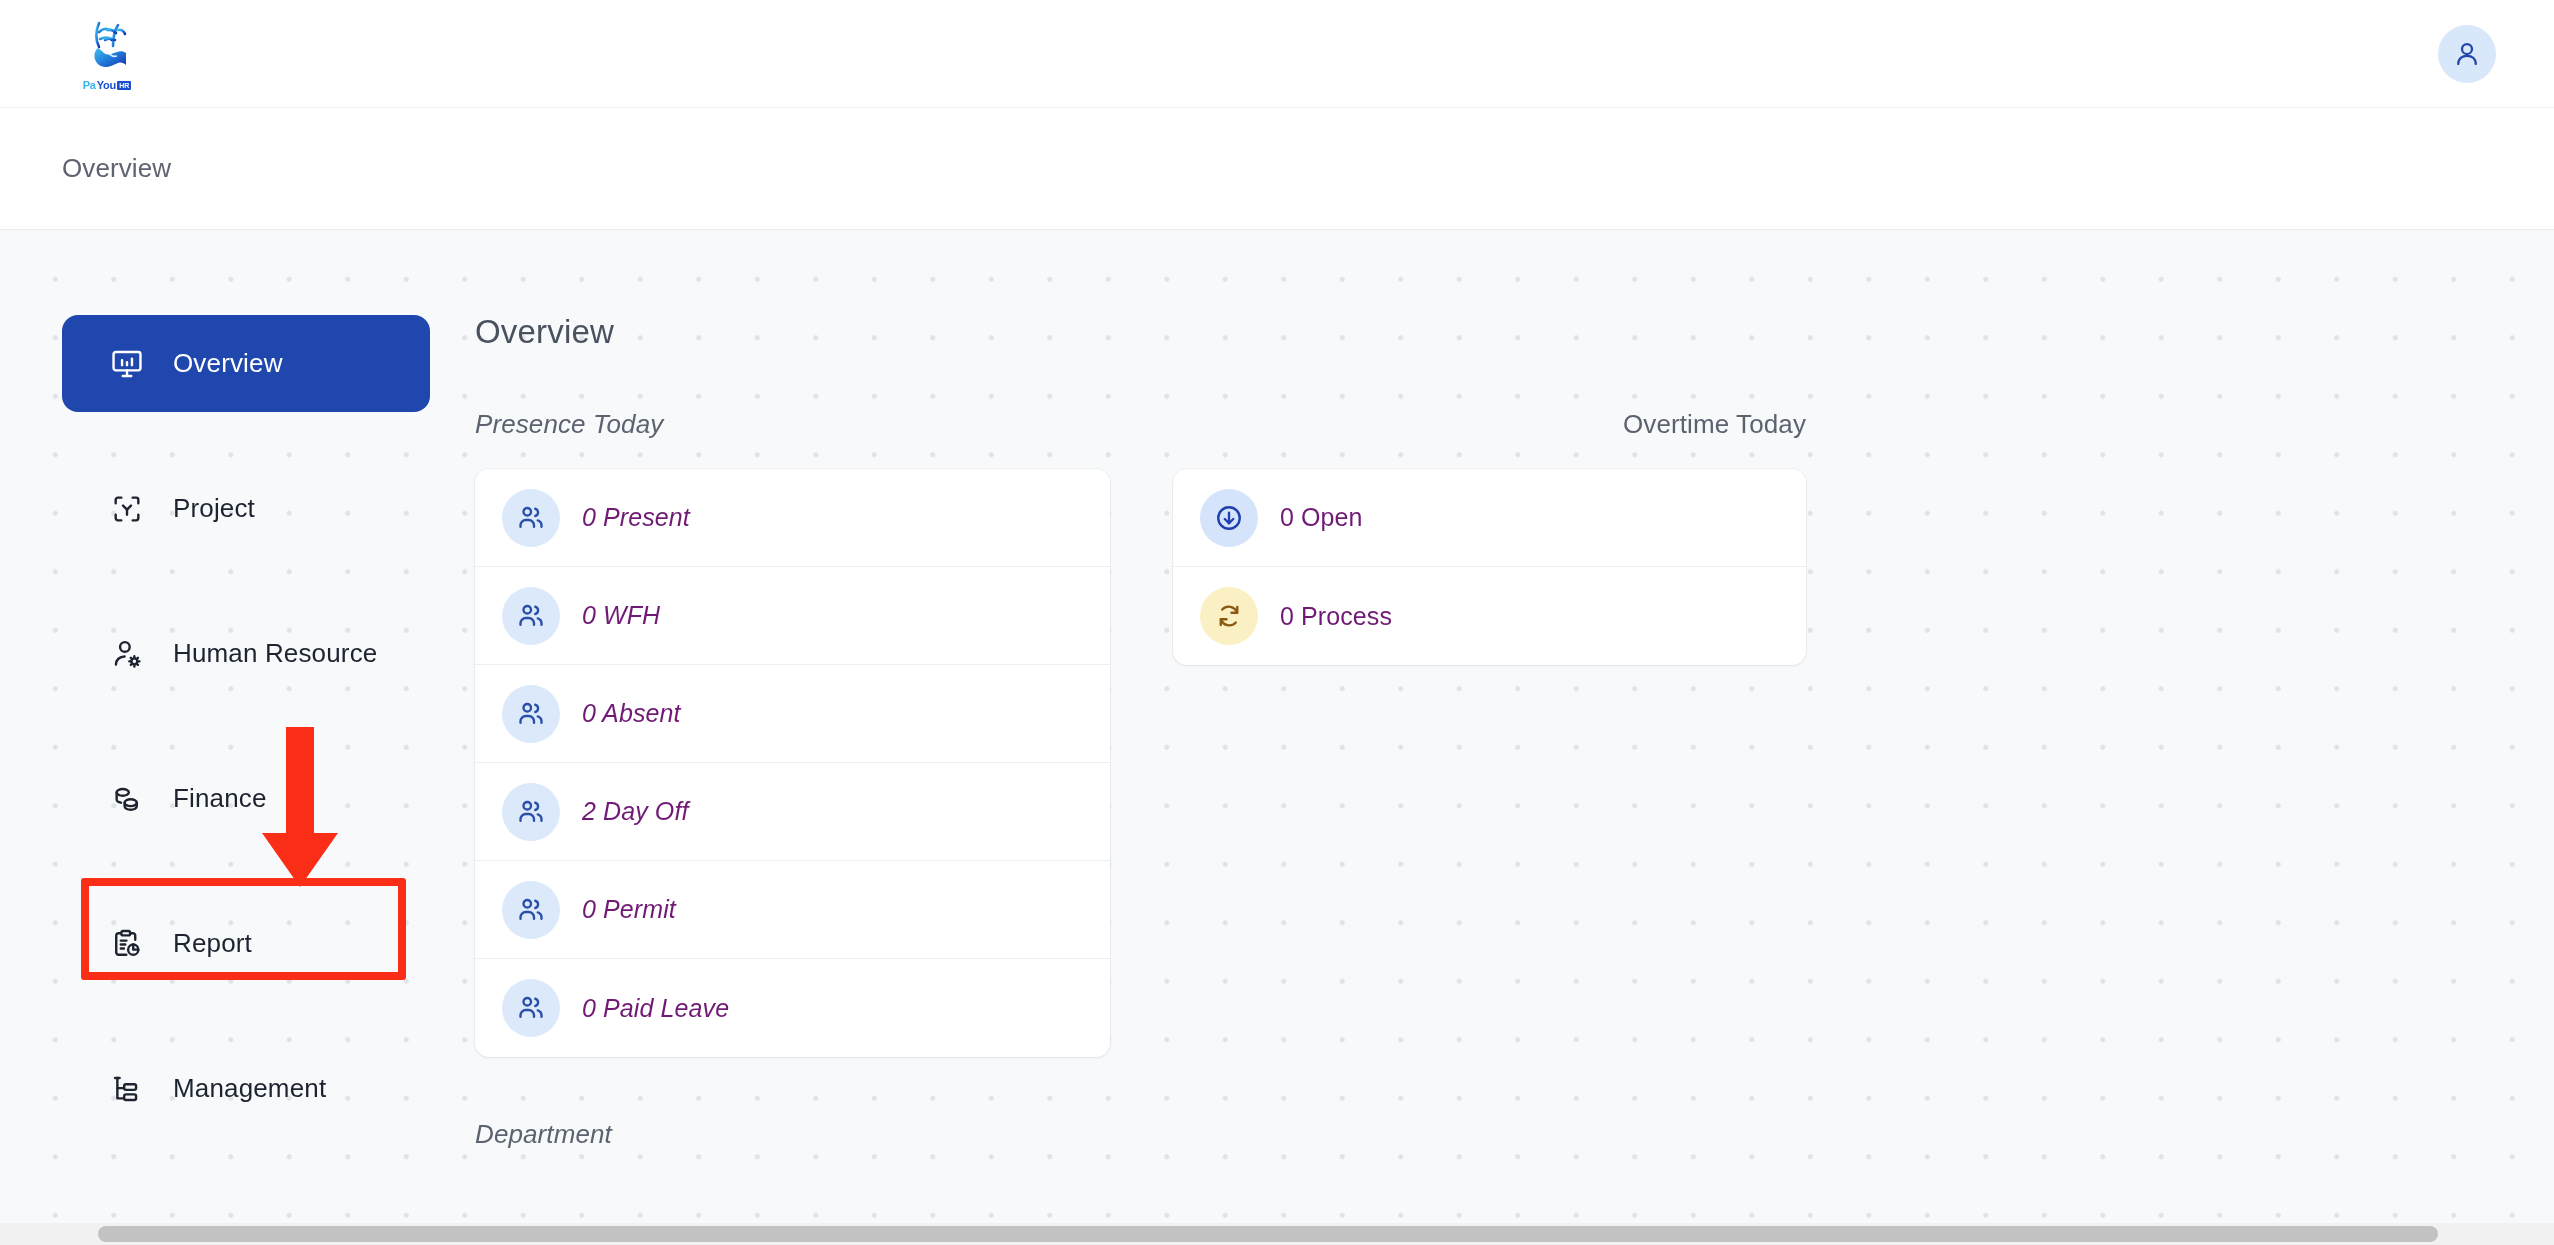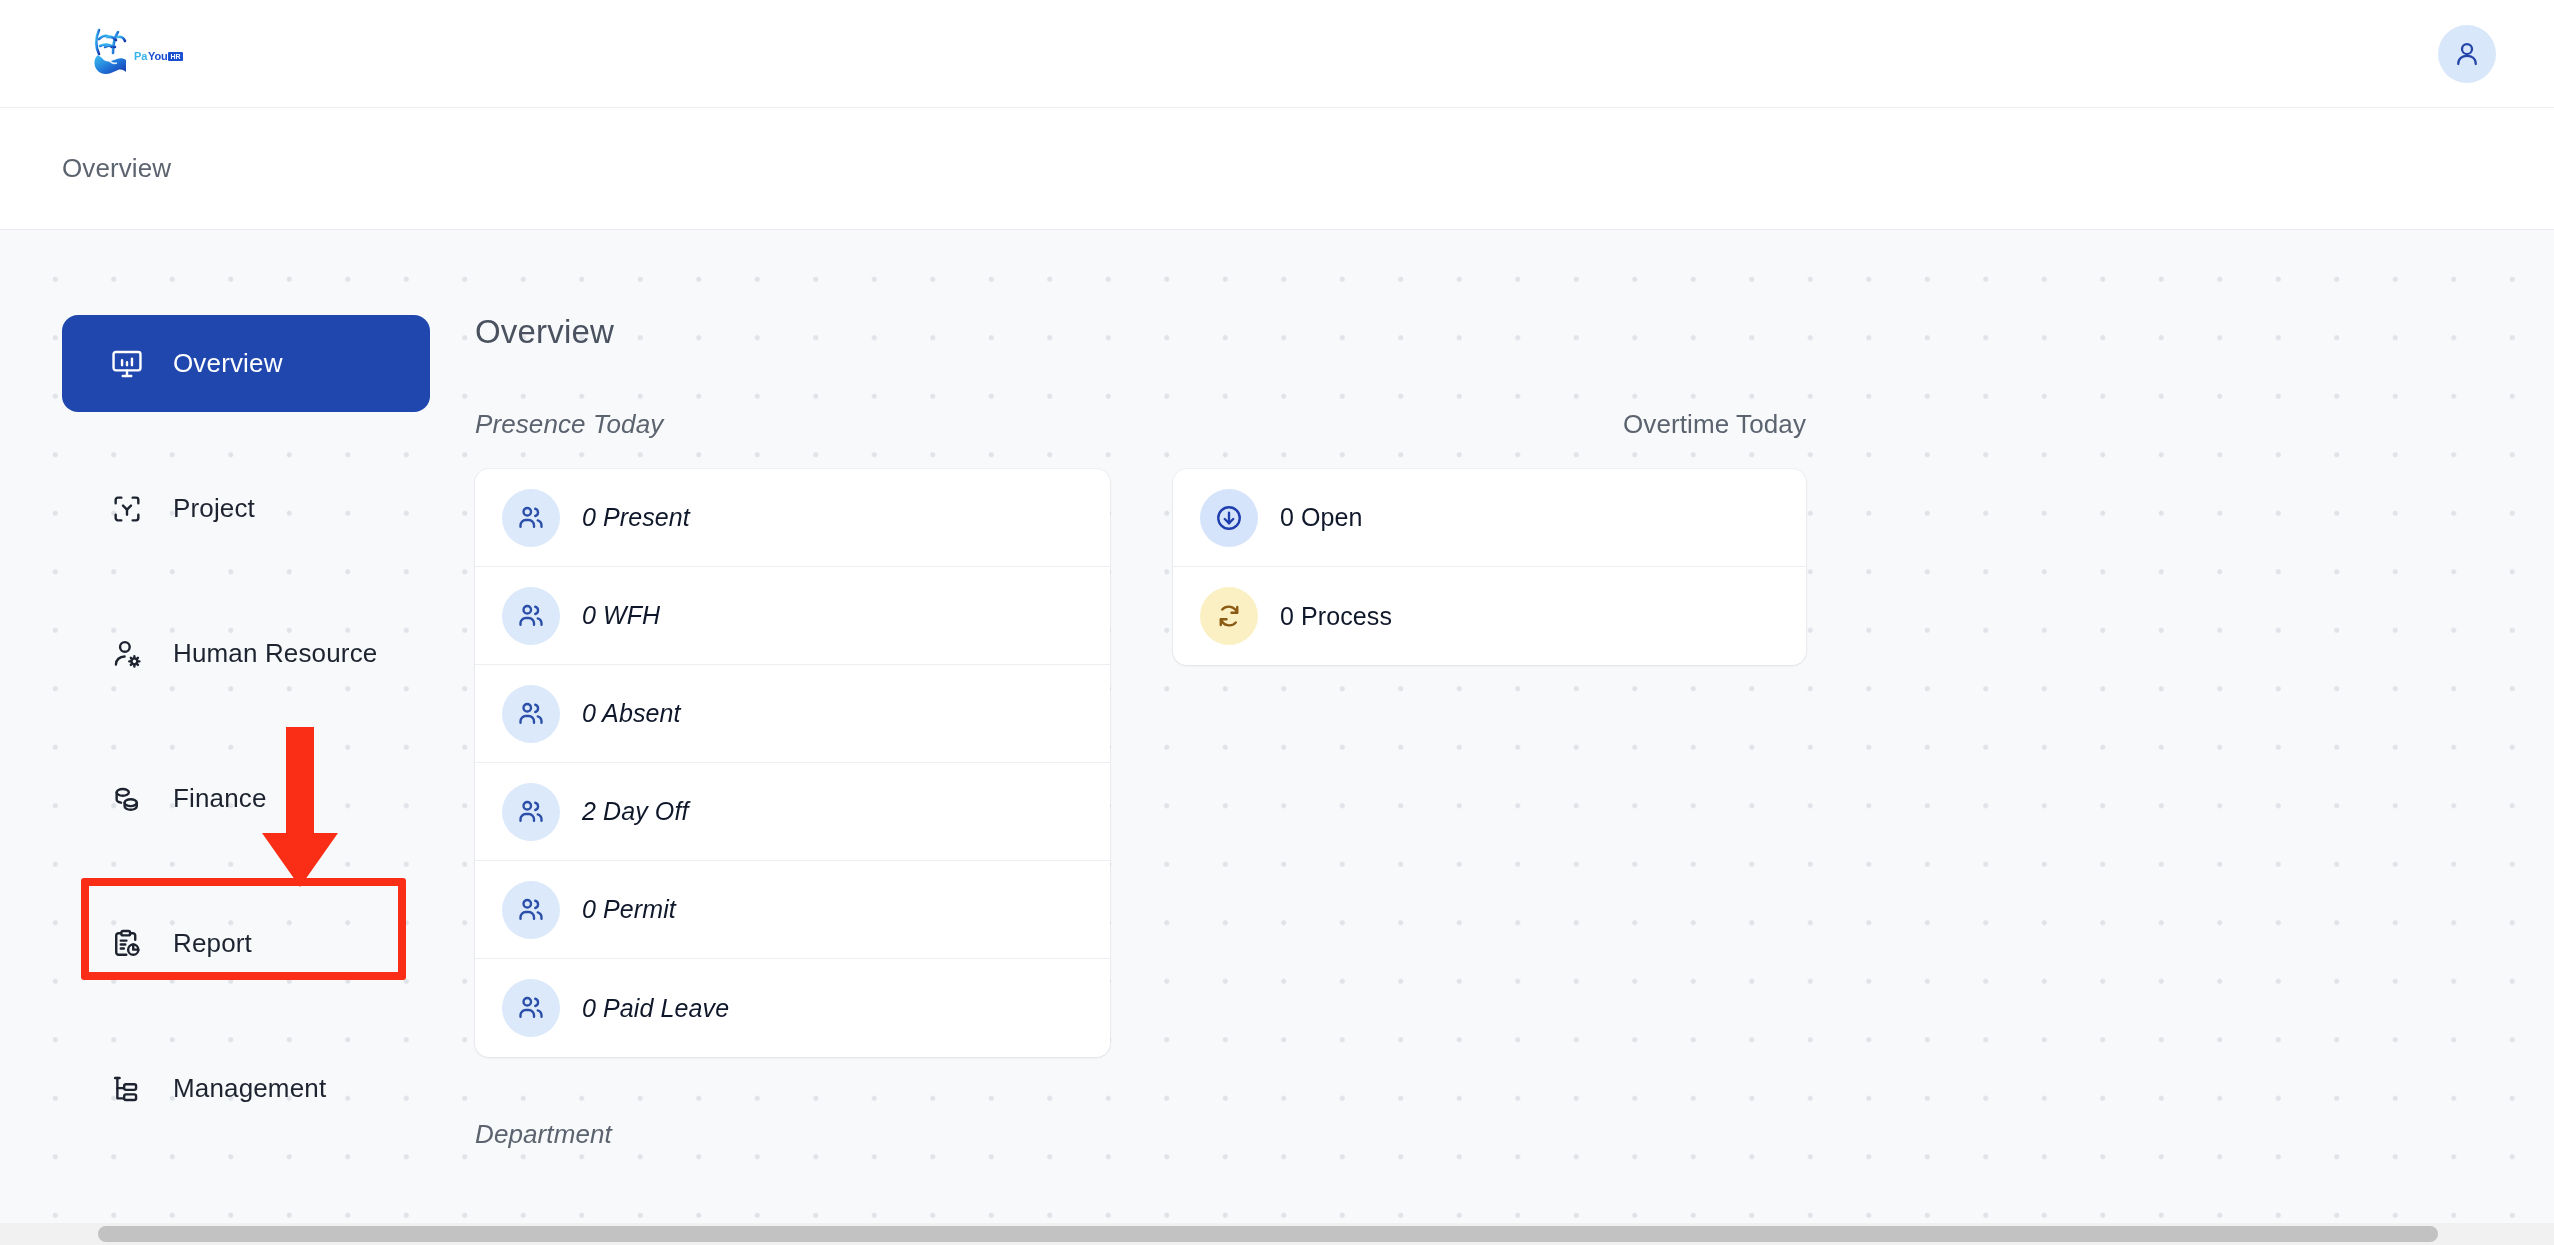--- a/index.html
+++ b/index.html
@@ -25,20 +25,21 @@
     height: 108px;
     background: #ffffff;
     border-bottom: 1px solid #eceef1;
     display: flex;
     align-items: center;
     justify-content: space-between;
     padding: 0 58px 0 68px;
   }
   .brand {
     display: flex;
+    flex-direction: column;
     align-items: center;
     margin-left: 12px;
     margin-top: 4px;
   }
   .brand svg { display: block; }
   .brand-text {
     font-size: 11px;
     font-weight: 700;
     letter-spacing: -0.2px;
     line-height: 1;
@@ -207,21 +208,21 @@
     width: 58px;
     height: 58px;
     flex: 0 0 58px;
     border-radius: 50%;
     display: flex;
     align-items: center;
     justify-content: center;
   }
   .stat-label {
     font-size: 25px;
-    color: #0f172a;
+    color: #701a75;
     letter-spacing: 0.1px;
     white-space: nowrap;
   }
 
   .dept-title {
     font-size: 26px;
     color: #5b636f;
     margin-top: 62px;
     letter-spacing: 0.1px;
   }

